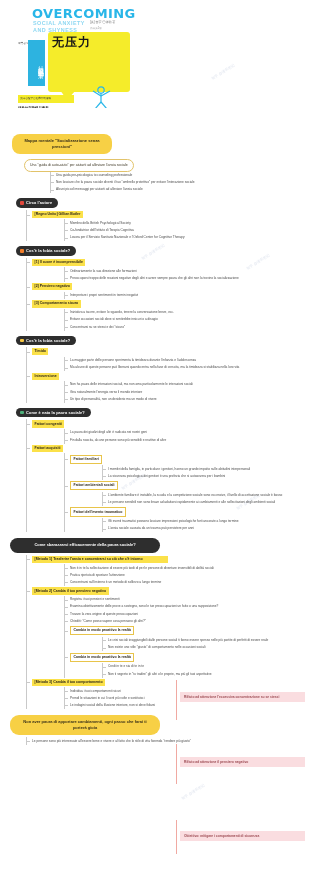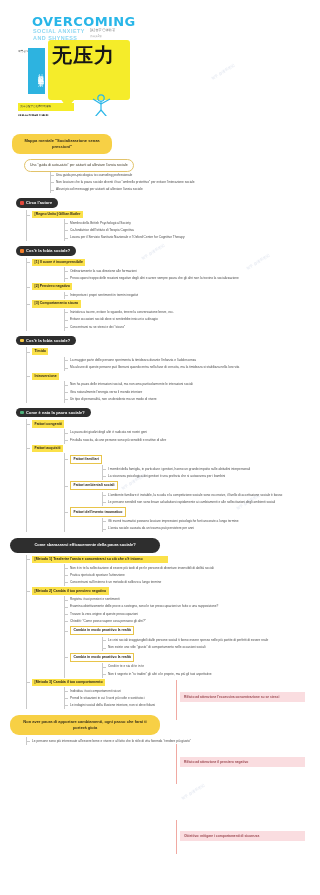--- a/index.html
+++ b/index.html
@@ -5,31 +5,31 @@
   * { margin:0; padding:0; box-sizing:border-box; }
   html,body { width:310px; height:895px; }
   body {
     font-family:"Liberation Sans", sans-serif;
     background:#ffffff;
     position:relative;
     overflow:hidden;
     font-size:3.3px;
     color:#2e2e2e;
   }
-  .cover { position:absolute; left:0; top:8px; width:150px; height:108px; background:#fff; overflow:hidden;text-decoration:underline; }
+  .cover { position:absolute; left:0; top:0; width:150px; height:108px; background:#fff; overflow:hidden;text-decoration:underline; }
   .cover-inner { position:absolute; inset:0; background:#ffffff; }
   .ov-title { position:absolute; left:32px; top:6px; font-size:13px; font-weight:bold; color:#29b6e8; letter-spacing:.4px; font-family:"DejaVu Sans", sans-serif; }
   .ov-sub1 { position:absolute; left:33px; top:20px; font-size:5.4px; font-weight:bold; color:#8fd8f2; letter-spacing:.5px; }
   .ov-sub2 { position:absolute; left:33px; top:27px; font-size:5.4px; font-weight:bold; color:#8fd8f2; letter-spacing:.5px; }
   .ov-authors { position:absolute; left:90px; top:20px; font-size:3px; color:#7a7a7a; }
   .ov-authors3 { position:absolute; left:90px; top:26px; font-size:2.6px; color:#9a9a9a; }
   .cn-badge { position:absolute; left:28px; top:40px; width:17px; height:46px; background:#2db3e0; color:#fff; font-size:6px; writing-mode:vertical-rl; text-align:center; padding-top:3px; letter-spacing:1px; font-family:"DejaVu Sans", sans-serif; }
   .bubble { position:absolute; left:48px; top:32px; width:82px; height:60px; background:#f5ec2a; border-radius:3px; }
   .bubble:after { content:""; position:absolute; left:12px; bottom:-8px; width:0; height:0; border-left:7px solid transparent; border-right:9px solid transparent; border-top:10px solid #f5ec2a; }
-  .bub-l1 { position:absolute; left:52px; top:34px; font-size:20px; font-weight:bold; color:#171717; font-family:"DejaVu Sans", sans-serif; letter-spacing:1px; }
+  .bub-l1 { position:absolute; left:52px; top:34px; font-size:12px; font-weight:bold; color:#171717; font-family:"DejaVu Sans", sans-serif; letter-spacing:1px; }
   .bub-l2 { position:absolute; left:52px; top:58px; font-size:22px; font-weight:bold; color:#171717; font-family:"DejaVu Sans", sans-serif; letter-spacing:1px; }
   .springman { position:absolute; left:84px; top:84px; width:34px; height:42px; }
   .cover-tag { position:absolute; left:18px; top:95px; width:56px; height:8px; background:#f5ec2a; }
   .cover-tag-t { position:absolute; left:20px; top:96px; font-size:2.6px; color:#333; }
   .cover-line { position:absolute; left:18px; font-size:3px; color:#2a9fd0; }
   .cover-line.b { color:#222; font-weight:bold; font-size:3.4px; }
   .cover-bar { position:absolute; left:0; top:120px; width:150px; height:8px; background:#f5ec2a; }
   .cover-bar-t { position:absolute; left:6px; top:121.5px; font-size:3px; color:#222; font-weight:bold; }
   .ov-smallcap { position:absolute; left:18px; top:41px; font-size:2.6px; color:#555; }
   .wm { position:absolute; font-size:3.6px; color:#dfe4ee; transform:rotate(-32deg); white-space:nowrap; pointer-events:none; font-family:"Liberation Sans", sans-serif; }

